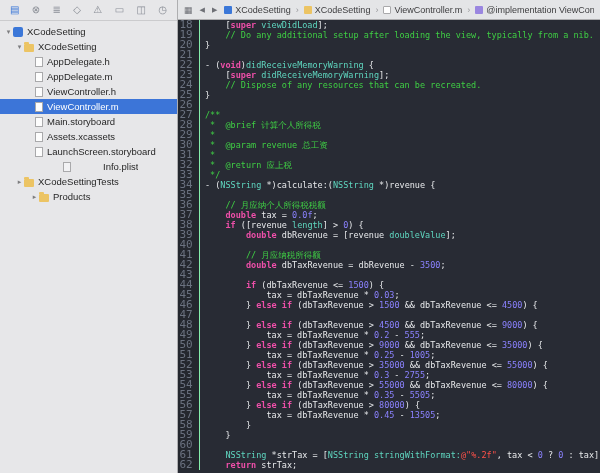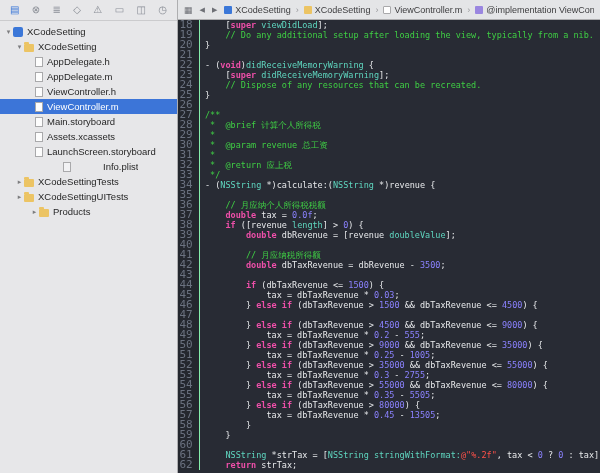--- a/index.html
+++ b/index.html
@@ -112,25 +112,20 @@
         </div>
         <div class="nav-row" style="padding-left: 26px; gap: 28px;">
           <span class="tri"></span>
           <span class="nicon file plist"></span>
           <span class="nav-label">Info.plist</span>
         </div>
         <div class="nav-row" style="padding-left: 15px;">
           <span class="tri">▸</span>
           <span class="nicon folder"></span>
           <span class="nav-label">XCodeSettingTests</span>
-        </div>
-        <div class="nav-row" style="padding-left: 15px;">
-          <span class="tri">▸</span>
-          <span class="nicon folder"></span>
-          <span class="nav-label">XCodeSettingUITests</span>
         </div>
         <div class="nav-row" style="padding-left: 30px;">
           <span class="tri">▸</span>
           <span class="nicon folder"></span>
           <span class="nav-label">Products</span>
         </div>
       </div>
   </div>
 
   <div class="editor">

